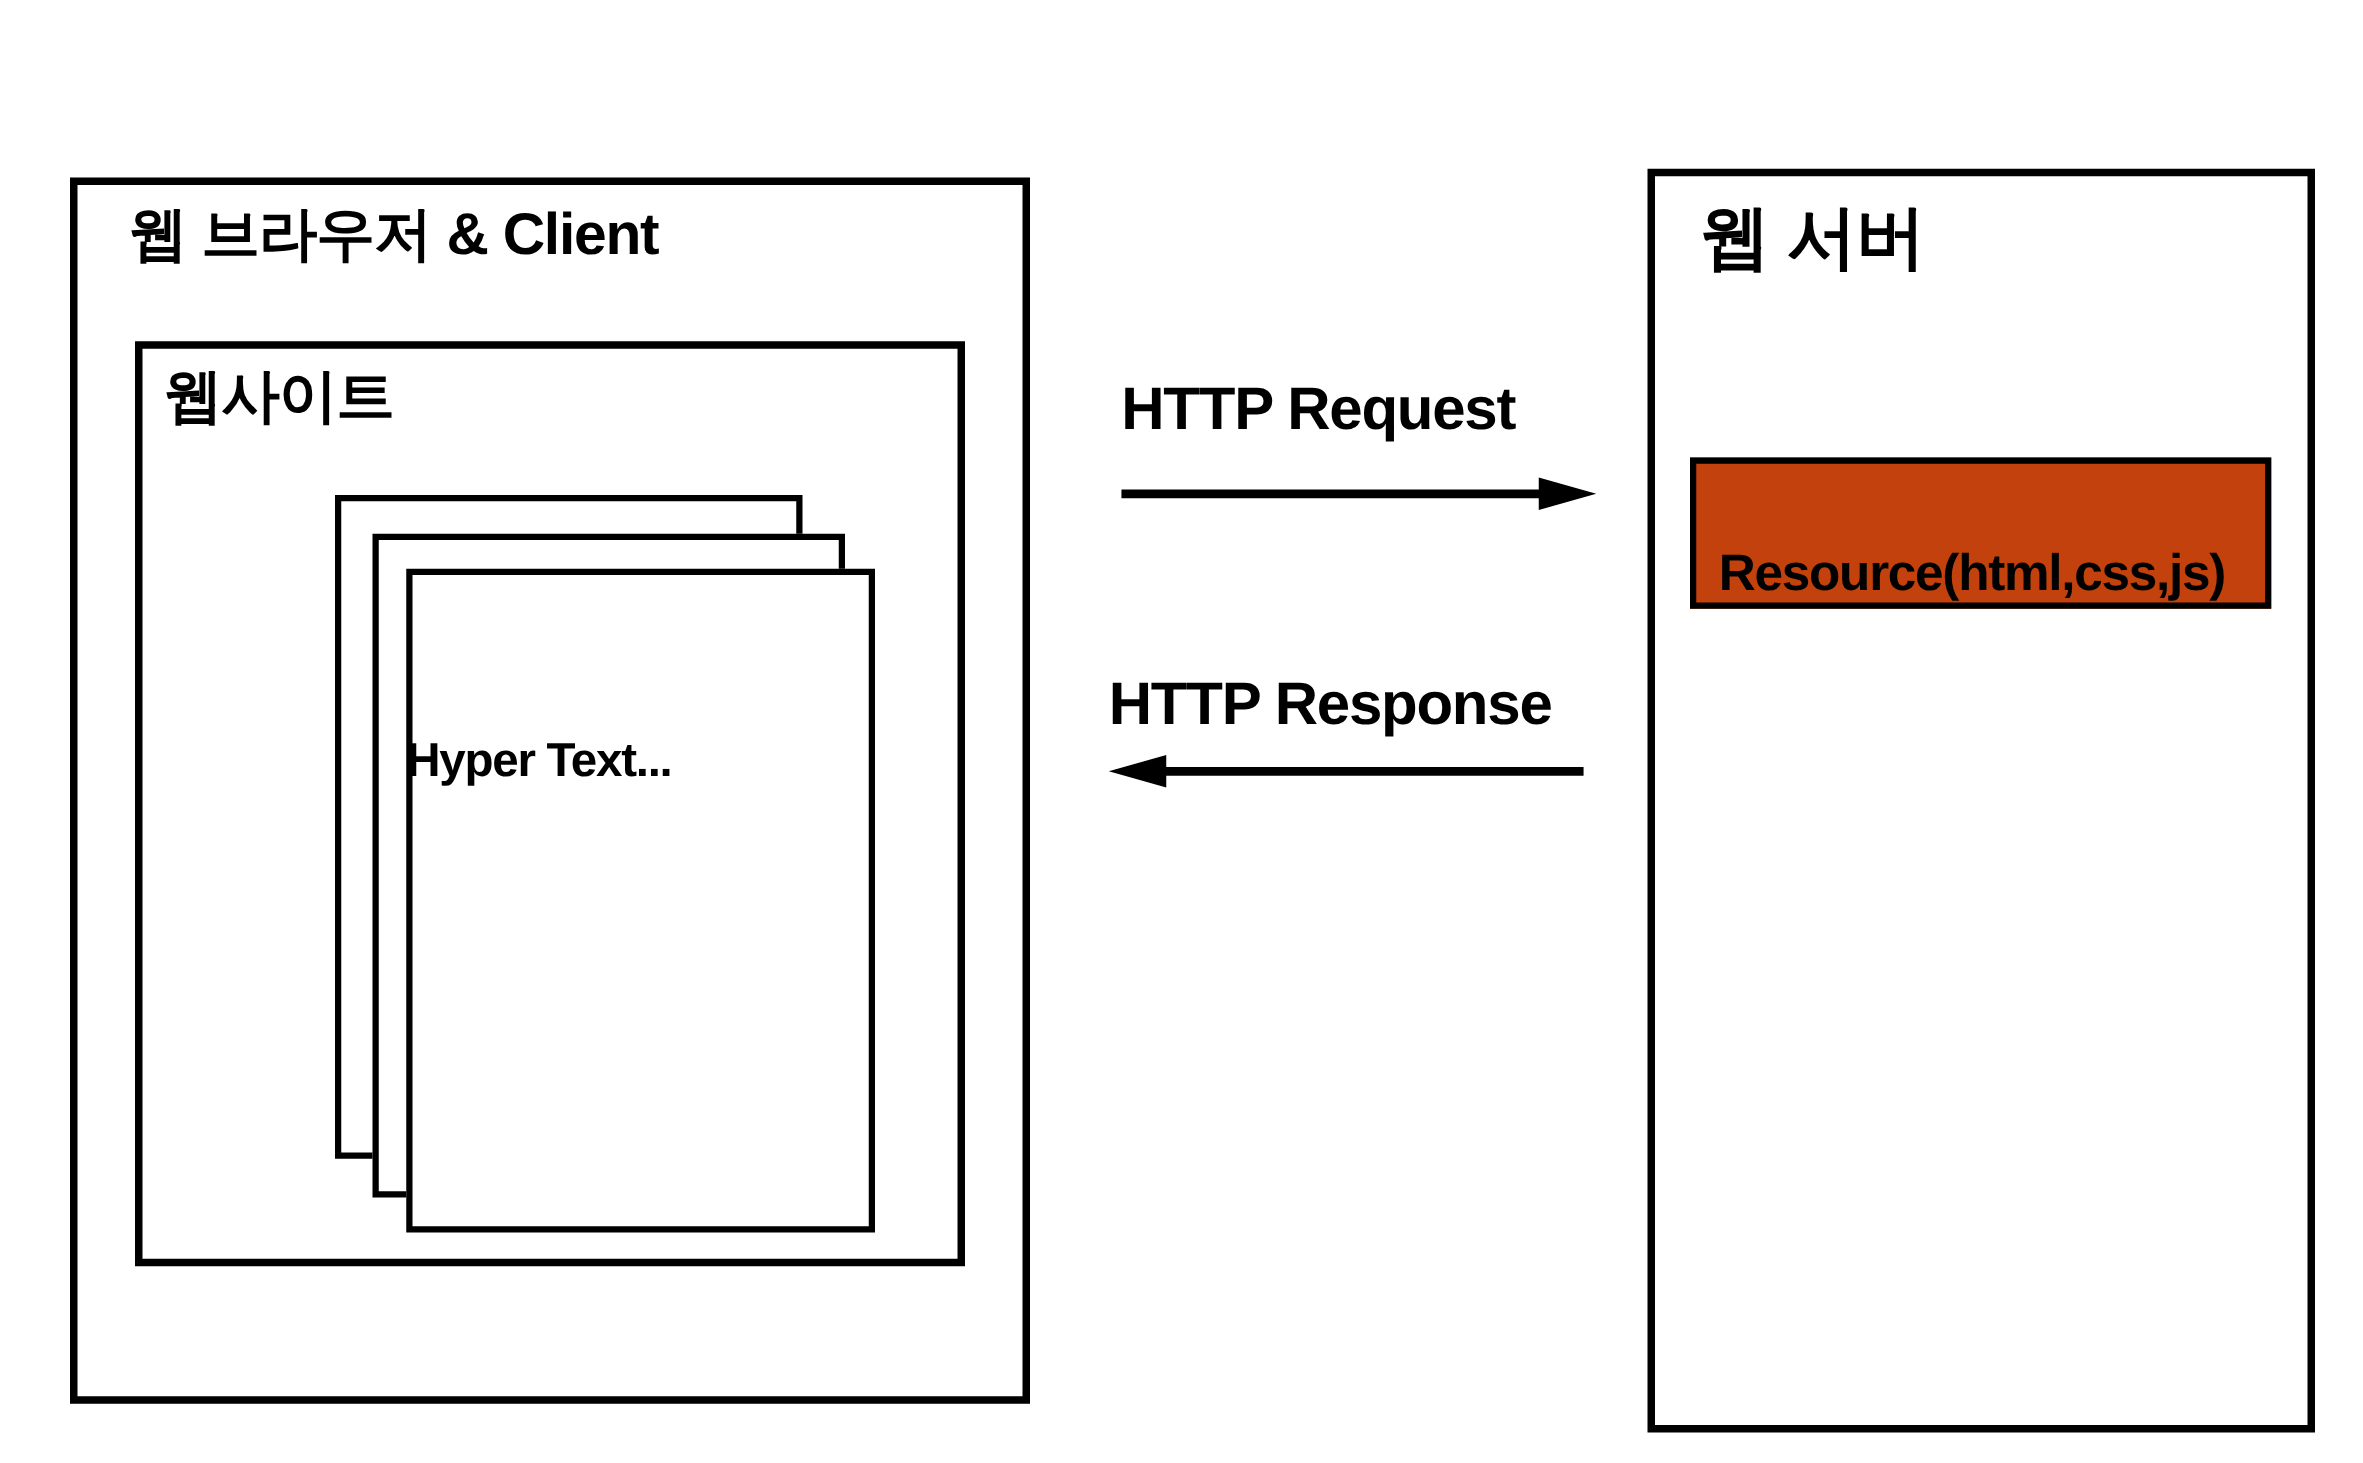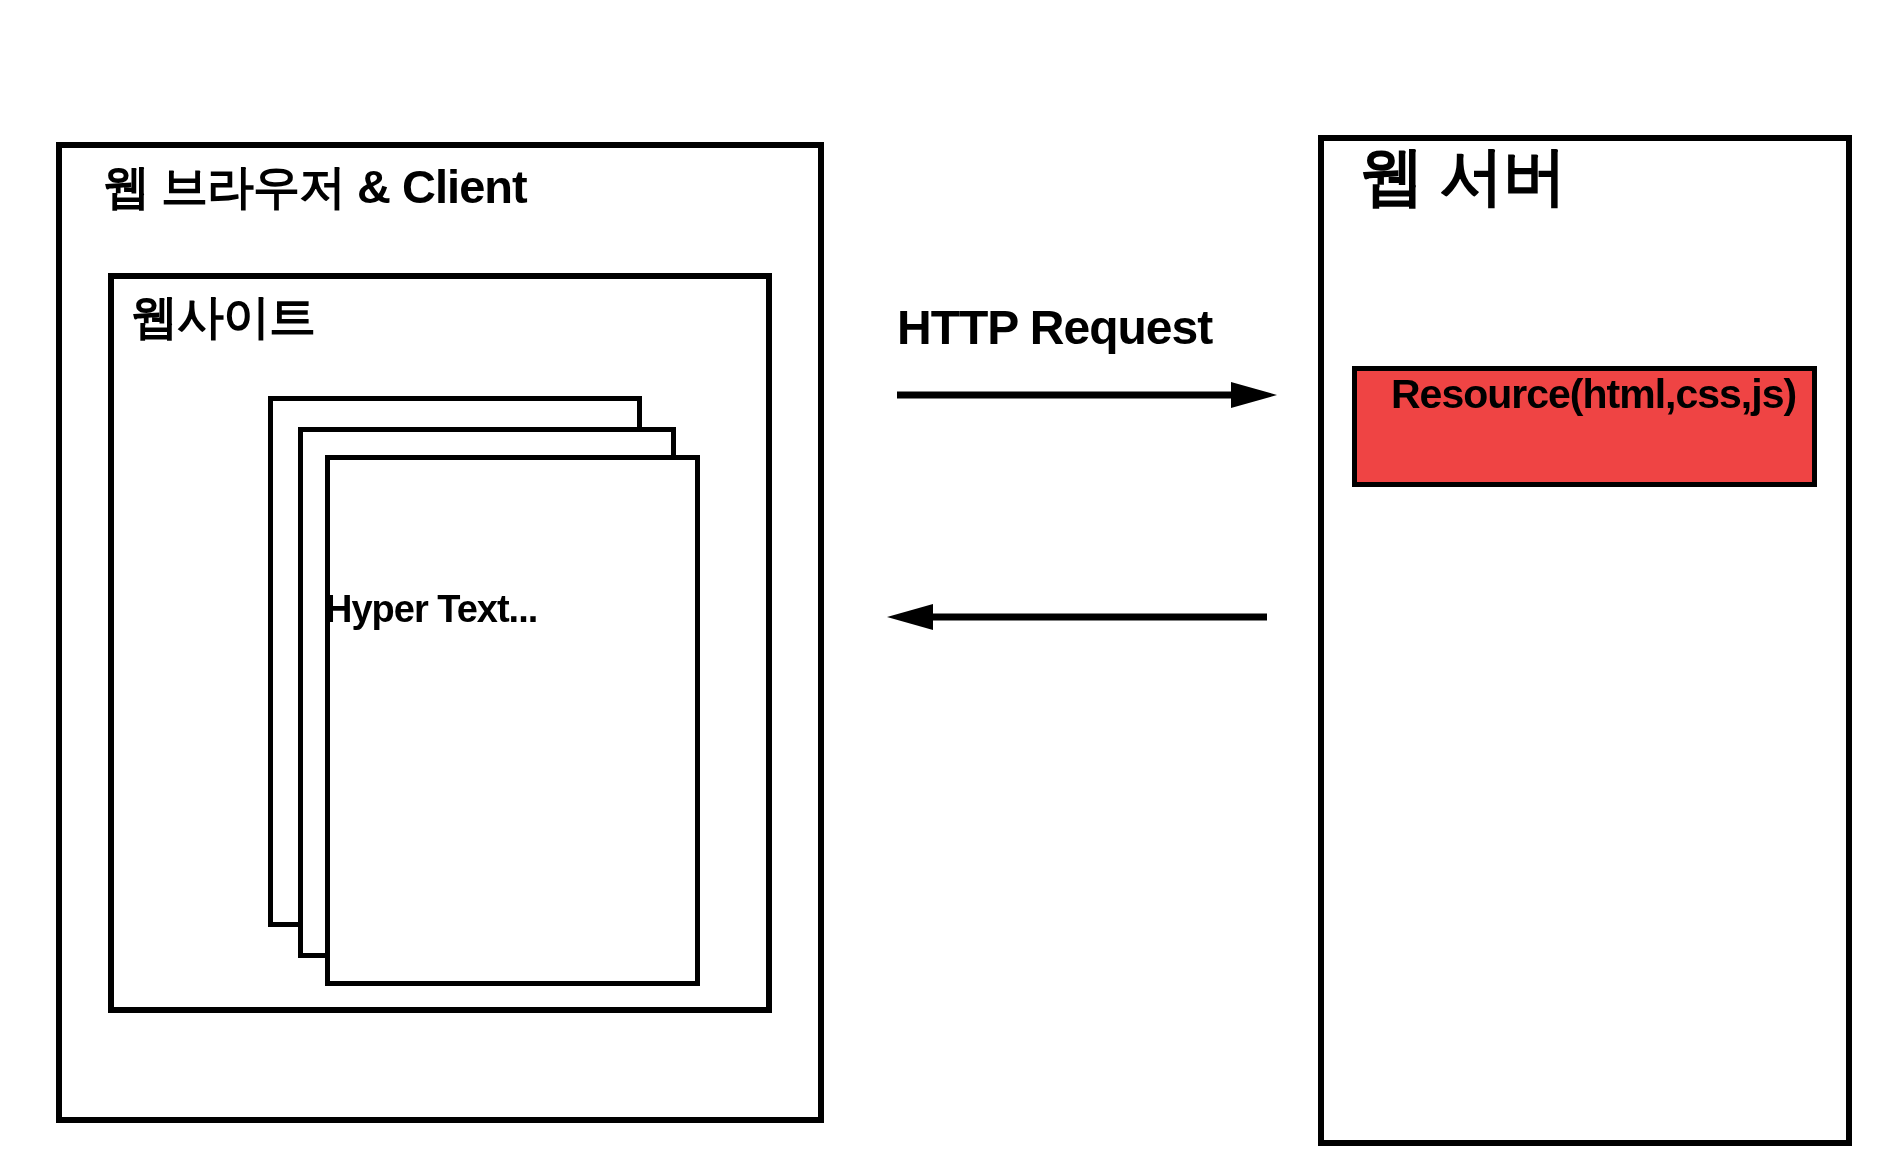--- a/index.html
+++ b/index.html
@@ -40,24 +40,24 @@
     line-height: 1.15;
     white-space: nowrap;
   }
   .centered {
     text-align: left;
   }
   .resource-box {
     position: absolute;
     border: 5px solid #000000;
     box-sizing: border-box;
-    background: #ef4444;
+    background: #c2410c;
     display: flex;
-    align-items: flex-start;
-    padding-left: 34px;
+    align-items: flex-end;
+    padding-left: 18px;
   }
   .resource-box .label {
     position: static;
   }
   .arrow {
     position: absolute;
   }
 </style>
 </head>
 <body>
@@ -79,27 +79,28 @@
 
   <div class="label centered" style="left:325px; top:588px; width:375px; font-size:38px;">Hyper Text...</div>
 
   <div class="label centered" style="left:897px; top:300px; width:380px; font-size:48px;">HTTP Request</div>
 
   <svg class="arrow" style="left:897px; top:379px;" width="380" height="32" viewBox="0 0 380 32" aria-hidden="true">
     <line x1="0" y1="16" x2="338" y2="16" stroke="#000000" stroke-width="7"></line>
     <polygon points="334,3 380,16 334,29" fill="#000000"></polygon>
   </svg>
 
+  <div class="label centered" style="left:887px; top:536px; width:380px; font-size:48px;">HTTP Response</div>
 
   <svg class="arrow" style="left:887px; top:601px;" width="380" height="32" viewBox="0 0 380 32" aria-hidden="true">
     <line x1="42" y1="16" x2="380" y2="16" stroke="#000000" stroke-width="7"></line>
     <polygon points="46,3 0,16 46,29" fill="#000000"></polygon>
   </svg>
 
   <div class="box" style="left:1318px; top:135px; width:534px; height:1011px;"></div>
 
-  <div class="label" style="left:1360px; top:140px; font-size:64px;">웹 서버</div>
+  <div class="label" style="left:1360px; top:158px; font-size:56px;">웹 서버</div>
 
   <div class="resource-box" style="left:1352px; top:366px; width:465px; height:121px;">
     <span class="label" style="font-size:41px;">Resource(html,css,js)</span>
   </div>
 
 </div>
 
 </body></html>

